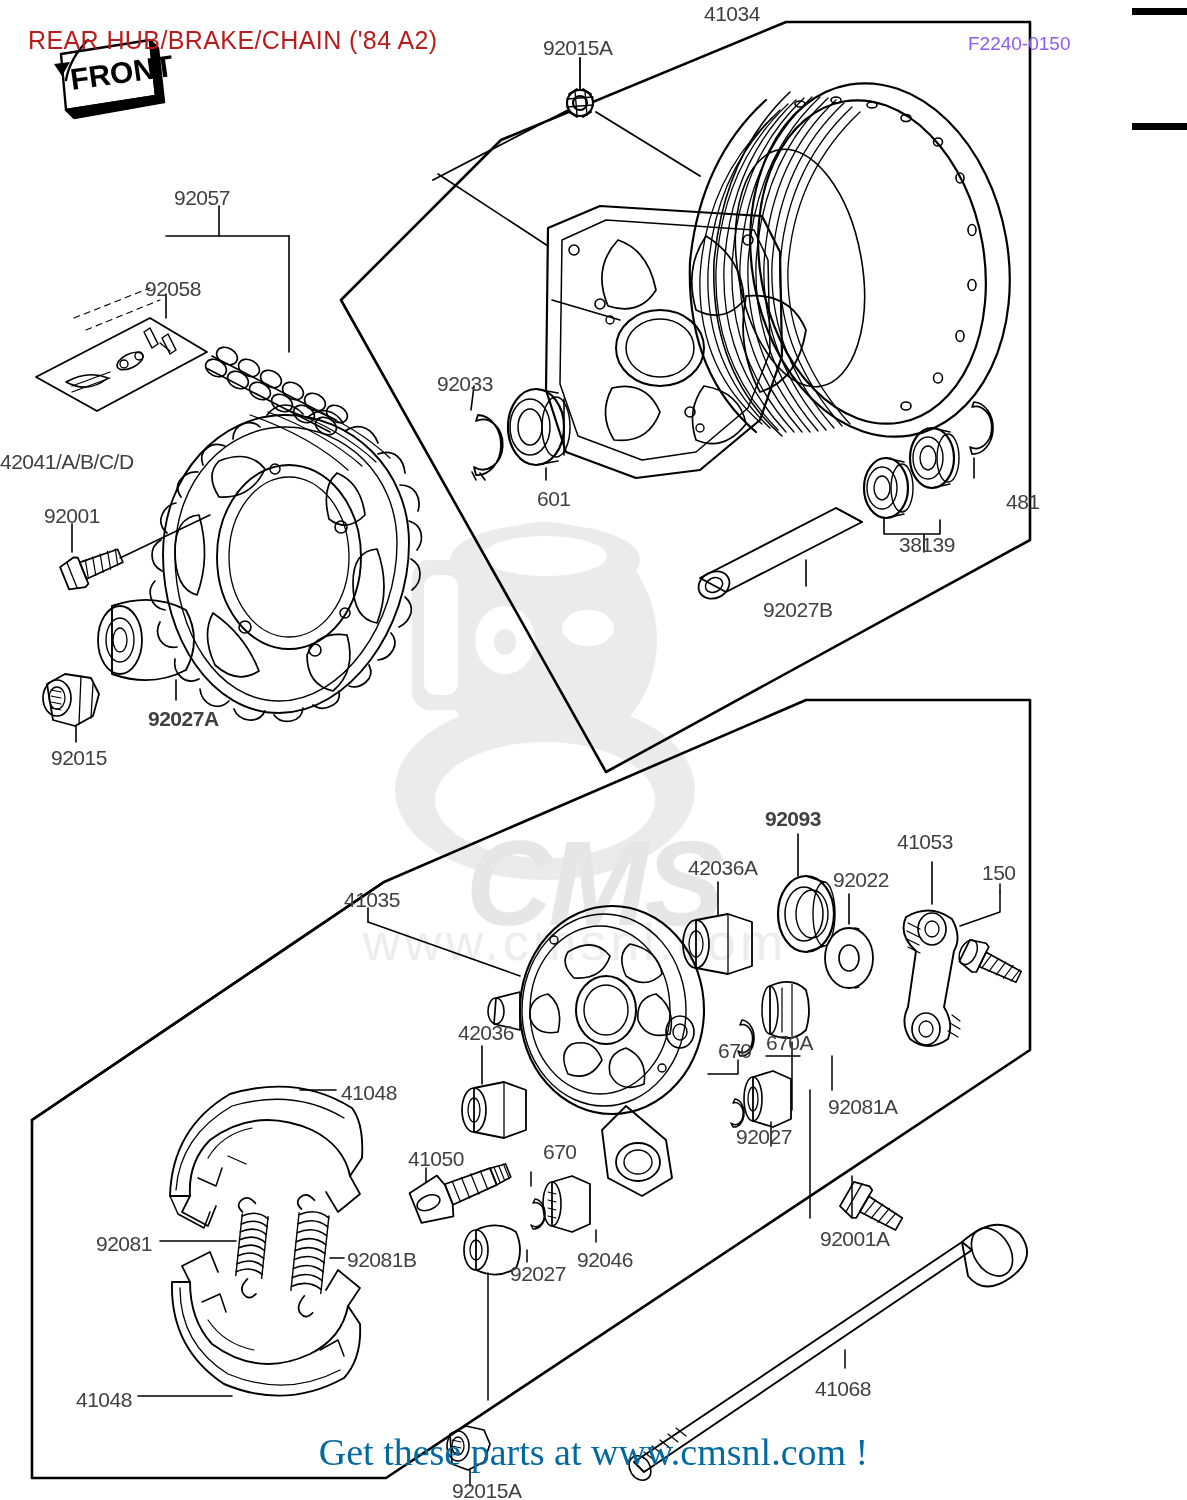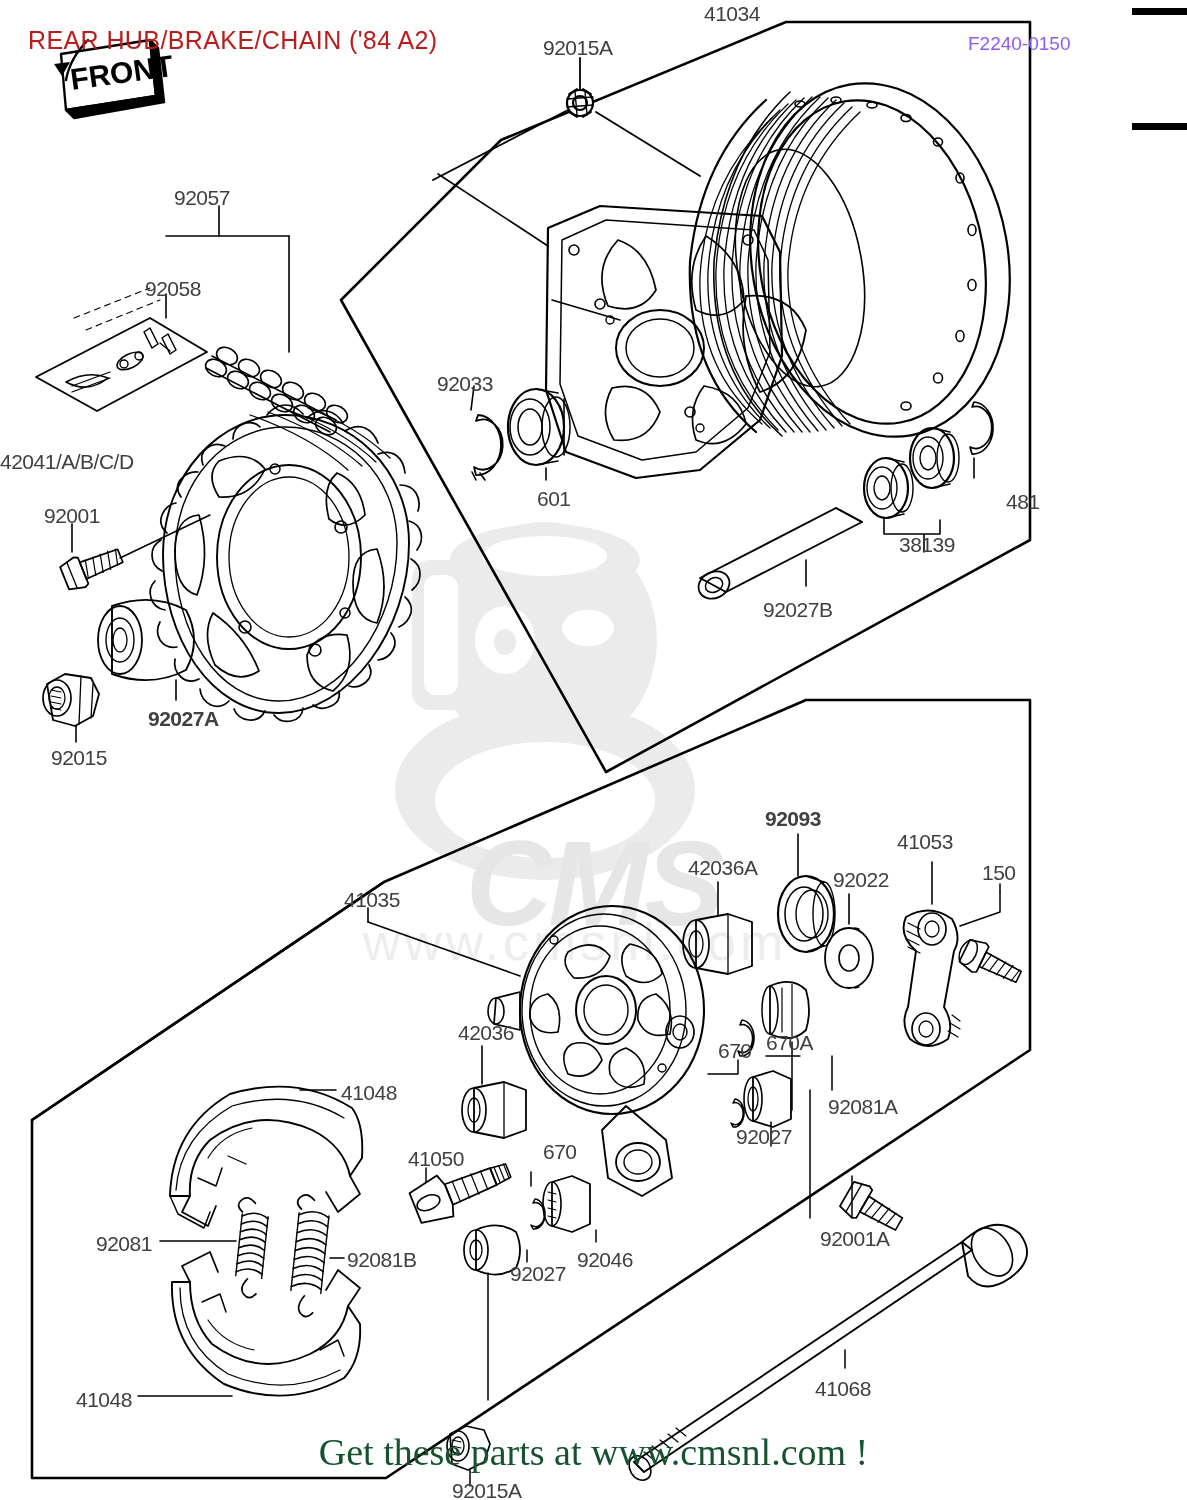--- a/index.html
+++ b/index.html
@@ -8,21 +8,21 @@
   #stage{position:absolute;inset:0;width:1187px;height:1500px;}
   svg.layer{position:absolute;left:0;top:0;width:1187px;height:1500px;}
   .ttl{position:absolute;left:28px;top:26px;font-size:25px;color:#b91c1c;
        letter-spacing:.4px;white-space:nowrap;}
   .code{position:absolute;font-size:21px;color:#404040;white-space:nowrap;
         font-family:"Liberation Sans",sans-serif;letter-spacing:-.5px;}
   .diagno{position:absolute;left:968px;top:3px;font-size:19px;color:#8b5cf6;
           letter-spacing:0px;white-space:nowrap;
           font-family:"Liberation Sans",sans-serif;margin-top:30px;}
   .wm{position:absolute;left:0;top:1430px;width:1187px;text-align:center;
-      font-size:38px;color:#14532d;font-family:"Liberation Serif",serif;
+      font-size:38px;color:#0369a1;font-family:"Liberation Serif",serif;
       white-space:nowrap;}
   .tick{position:absolute;right:0;width:55px;height:7px;background:#000;}
 </style>
 </head>
 <body>
 
 <div id="stage">
 
   <svg class="layer" viewBox="0 0 1187 1500">
     <g fill="#ebebeb" stroke="none">

